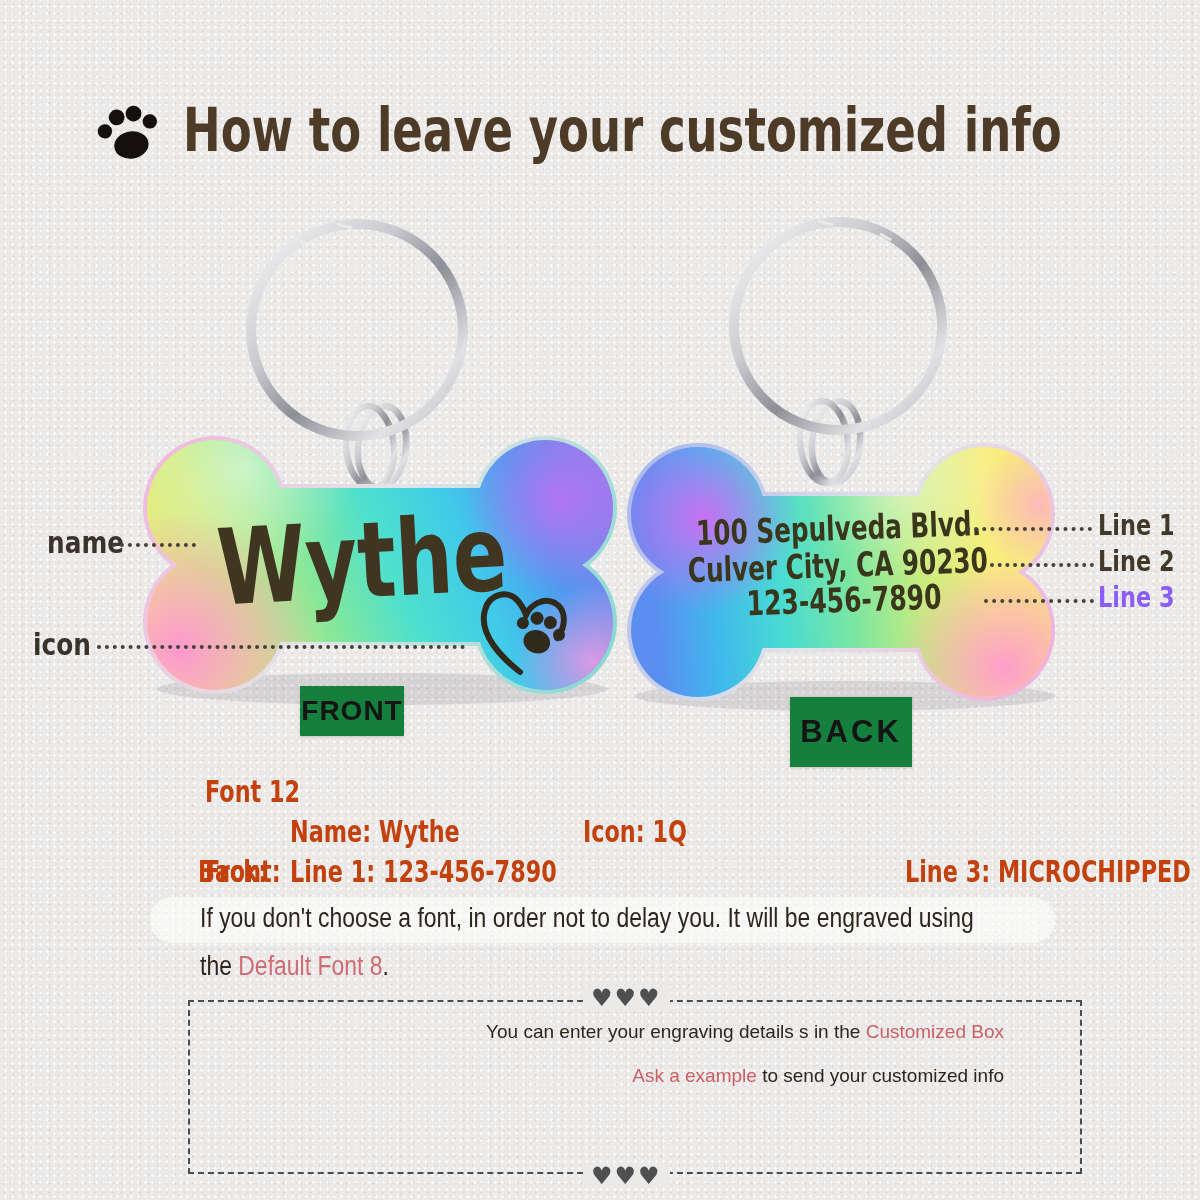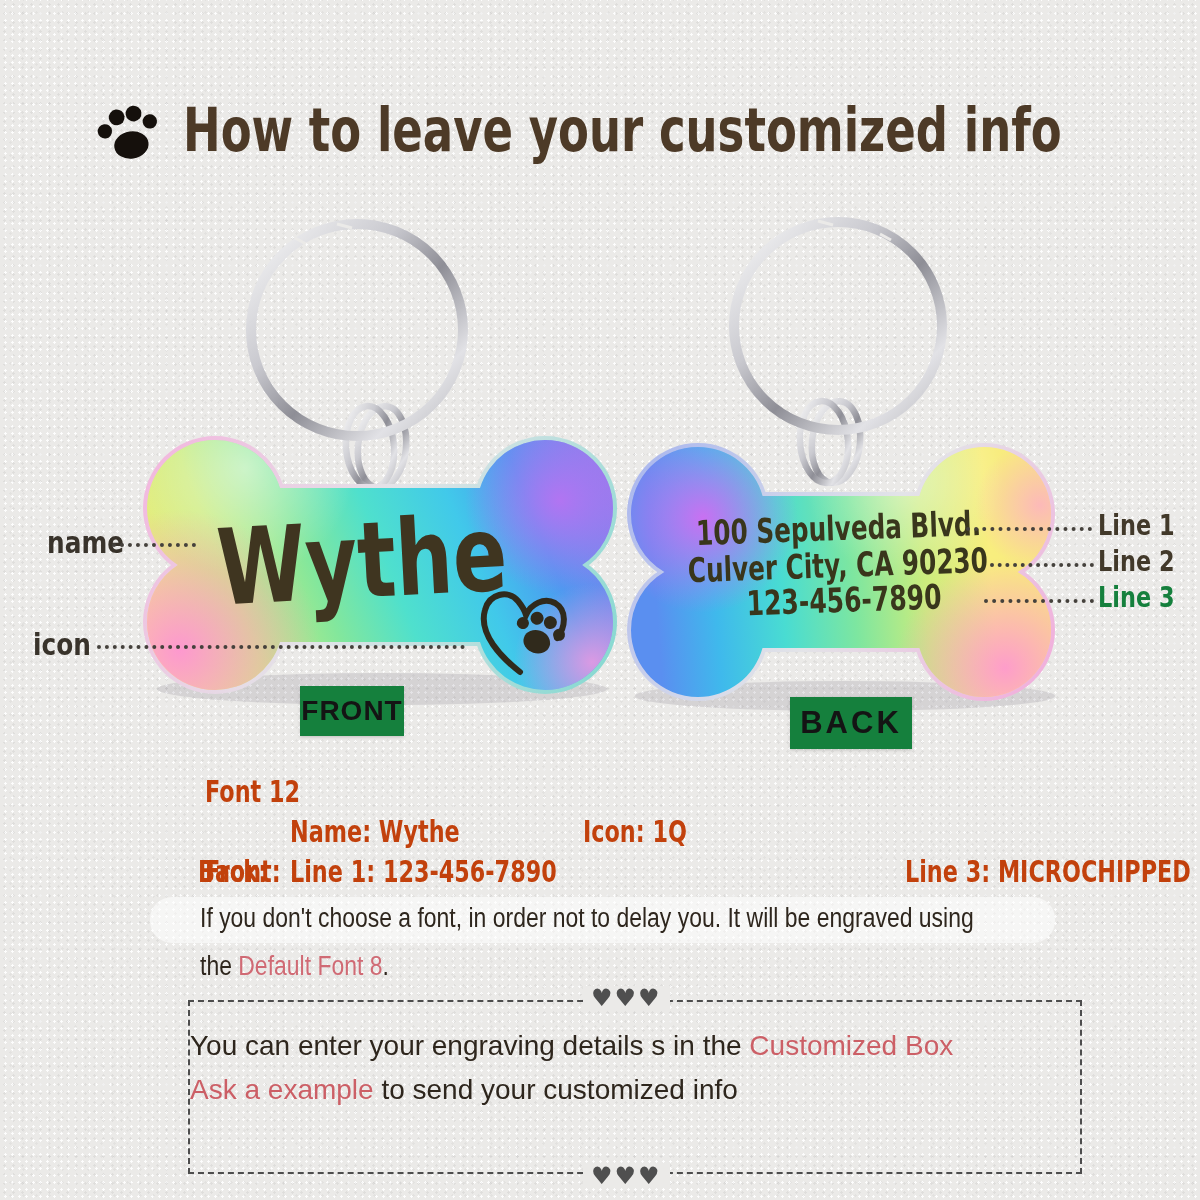--- a/index.html
+++ b/index.html
@@ -20,21 +20,21 @@
   .sx{display:inline-block;transform-origin:0 50%;}
   .para{font-family:"Liberation Sans",sans-serif;color:#2e261d;white-space:nowrap;line-height:1;}
   .pink{color:#cc5f66;}
   .dots{border-top:4px dotted #45413c;height:0;}
   .sideBox{background:#15803d;display:flex;align-items:center;justify-content:center;
     font-family:"Liberation Sans",sans-serif;font-weight:700;color:#141414;
     box-shadow:0 1px 3px rgba(0,0,0,.18);}
   .hearts{position:absolute;background:#ebeae8;color:#4f4f4f;font-size:24px;letter-spacing:2px;
     padding:0 8px;font-family:"DejaVu Sans",sans-serif;line-height:1;}
   .infobox{border:2px dashed #4d4d4d;}
-  .boxline{position:absolute;left:0;width:814px;text-align:left;font-size:28px;margin-top:10px;}
+  .boxline{position:absolute;left:0;width:814px;text-align:right;font-size:19px;}
 </style>
 </head>
 <body>
 
 <div class="stage">
 
   <svg class="abs" style="left:0;top:0;" width="1200" height="1200" viewBox="0 0 1200 1200">
     <defs>
       <linearGradient id="gSilver" x1="0" y1="0" x2="1" y2="1">
         <stop offset="0" stop-color="#fafafa"></stop>
@@ -219,28 +219,28 @@
 
   <div class="abs dots" style="left:966px;top:527px;width:126px;"></div>
   <div class="abs hand" style="left:1098px;top:512px;font-size:28px;color:#42392a;">
     <span class="sx" style="transform:scaleX(.8);">Line 1</span>
   </div>
   <div class="abs dots" style="left:990px;top:563px;width:104px;"></div>
   <div class="abs hand" style="left:1098px;top:548px;font-size:28px;color:#42392a;">
     <span class="sx" style="transform:scaleX(.8);">Line 2</span>
   </div>
   <div class="abs dots" style="left:984px;top:599px;width:110px;"></div>
-  <div class="abs hand" style="left:1098px;top:584px;font-size:28px;color:#15803d;">
+  <div class="abs hand" style="left:1098px;top:584px;font-size:28px;color:#8b5cf6;">
     <span class="sx" style="transform:scaleX(.8);">Line 3</span>
   </div>
 
   <div class="abs sideBox" style="left:300px;top:686px;width:104px;height:50px;font-size:28px;letter-spacing:1px;">
     <span>FRONT</span>
   </div>
-  <div class="abs sideBox" style="left:790px;top:697px;width:122px;height:52px;font-size:31px;letter-spacing:3px;">
+  <div class="abs sideBox" style="left:790px;top:697px;width:122px;height:70px;font-size:31px;letter-spacing:3px;">
     <span>BACK</span>
   </div>
 
   <div class="abs hand" style="left:205px;top:776px;font-size:31px;">
     <span class="sx" style="transform:scaleX(.72);">Font 12</span>
   </div>
   <div class="abs hand" style="left:205px;top:856px;font-size:31px;">
     <span class="sx" style="transform:scaleX(.72);">Front:</span>
   </div>
   <div class="abs hand" style="left:290px;top:816px;font-size:31px;">

